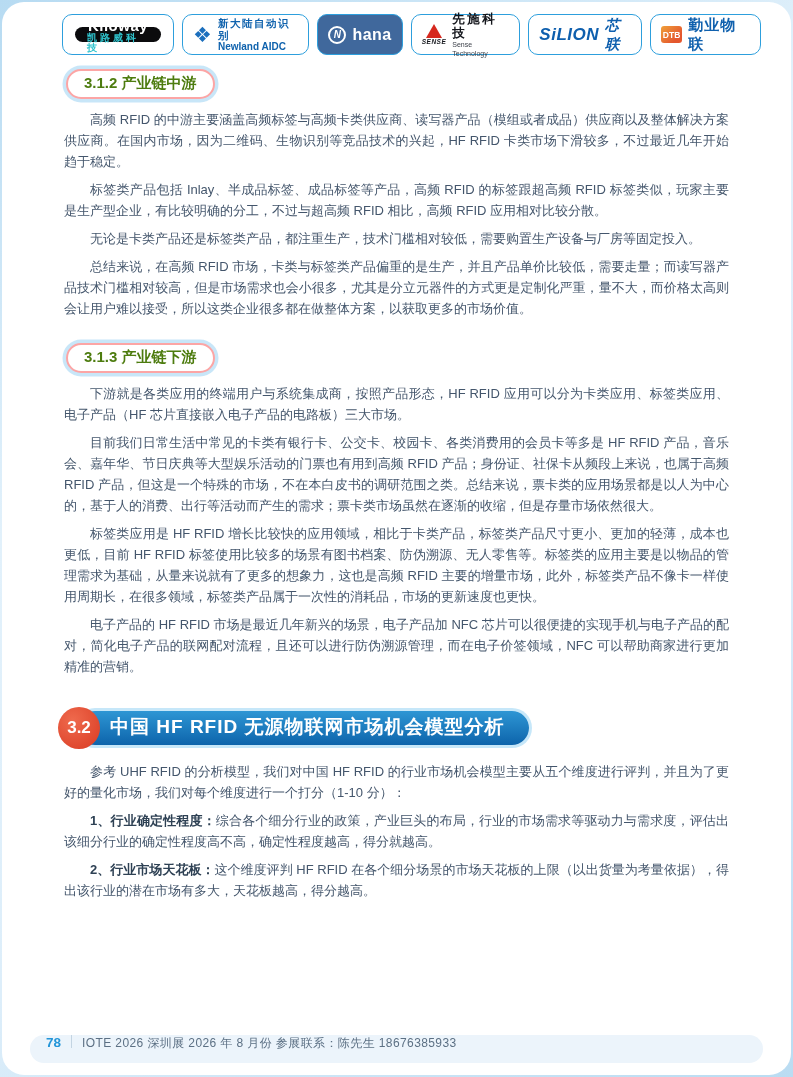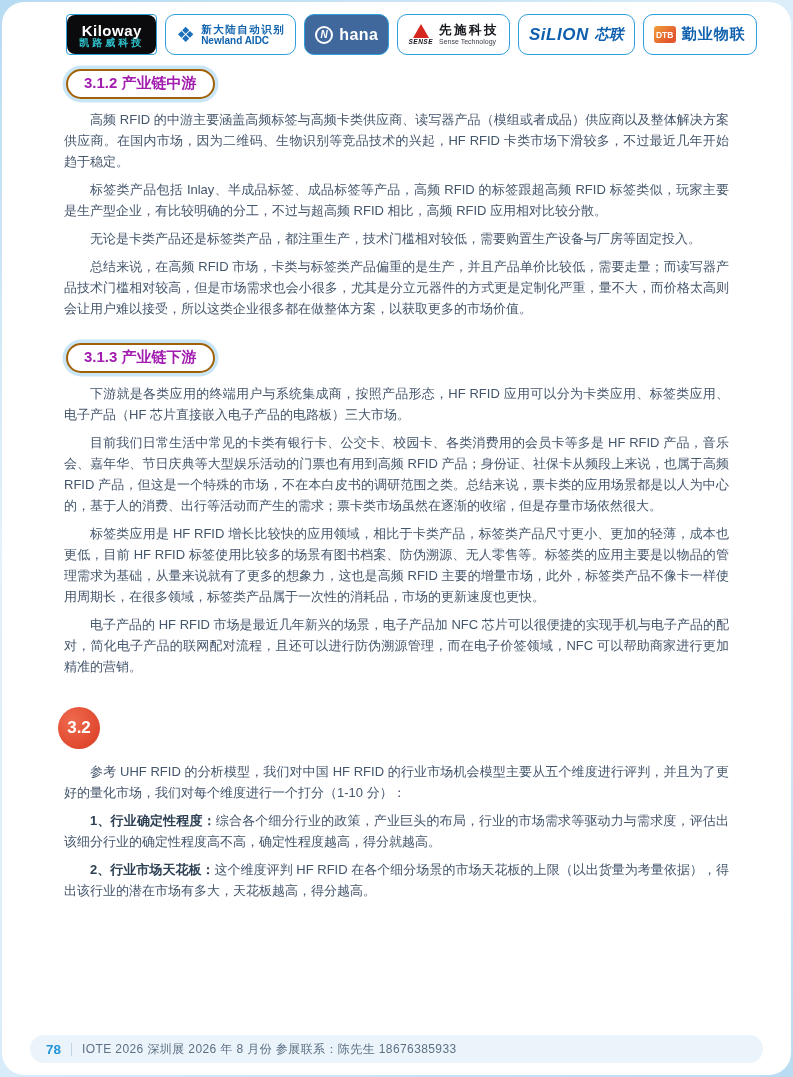--- a/index.html
+++ b/index.html
@@ -18,21 +18,21 @@
   .logo {
     height:41px; border:1.5px solid #2d9fdd; border-radius:10px; background:#fff;
     display:flex; align-items:center; gap:6px; padding:0 10px;
   }
   .cp-text { font-size:13px; font-weight:bold; color:#161d2b; letter-spacing:0.2px; }
   .cp-flag {
     width:14px; height:13px; transform:skewX(-12deg); border:1px solid #1a2433;
     background: repeating-conic-gradient(#1a2433 0% 25%, #ffffff 0% 50%);
     background-size:7px 6.5px;
   }
-  .logo-kiloway { padding:0; border-radius:4px; overflow:hidden;margin-left:30px; }
+  .logo-kiloway { padding:12px; border-radius:10px; overflow:hidden;margin-left:30px; }
   .kiloway-inner { background:#0b0b0d; height:100%; width:100%; border-radius:8px; padding:4px 12px 3px; display:flex; flex-direction:column; align-items:center; justify-content:center; }
   .kiloway-main { color:#fff; font-size:15px; font-weight:800; line-height:15px; letter-spacing:0.5px; }
   .kiloway-sub { color:#2fc3cd; font-size:10px; font-weight:bold; letter-spacing:3px; line-height:10px; }
   .nl-diamond { color:#1c6fbd; font-size:21px; line-height:21px; }
   .nl-text { display:flex; flex-direction:column; justify-content:center; }
   .nl-line1 { font-size:10.5px; font-weight:bold; color:#0f62ad; letter-spacing:1.5px; line-height:12px; }
   .nl-line2 { font-size:10px; font-weight:bold; color:#0f62ad; line-height:12px; }
   .logo-hana { background:#40689c; border-color:#2d9fdd; }
   .hana-icon { width:18px; height:18px; border:2px solid #fff; border-radius:50%; color:#fff;
     font-size:10px; font-weight:800; font-style:italic; display:flex; align-items:center; justify-content:center; }
@@ -45,22 +45,22 @@
   .sense-en { font-size:7px; color:#3a3f48; line-height:9px; }
   .silion-en { font-size:17px; font-weight:900; font-style:italic; color:#0e5fae; letter-spacing:0.5px; }
   .silion-cn { font-size:14.5px; font-weight:900; font-style:italic; color:#0e5fae; }
   .dtb-mark { width:22px; height:17px; border-radius:3px; background:linear-gradient(135deg,#f0a13a 0%, #e4572e 75%);
     color:#fff; font-size:8.5px; font-weight:800; display:flex; align-items:center; justify-content:center; }
   .dtb-text { font-size:15px; font-weight:900; color:#1061ae; letter-spacing:1px; }
   
   .badge-row { margin:14px 0 10px 0; }
   .badge-row.second { margin-top:24px; }
   .sec-badge {
-    display:inline-block; font-size:15px; font-weight:bold; color:#a21caf; background:#fff;
-    border:2px solid #a16207; border-radius:16px; padding:3px 16px 4px;
+    display:inline-block; font-size:15px; font-weight:bold; color:#4d7c0f; background:#fff;
+    border:2px solid #fca5a5; border-radius:16px; padding:3px 16px 4px;
     box-shadow:0 0 0 3.5px rgba(155,210,242,0.55); margin-left:2px;
   }
   
   .para {
     font-size:13px; line-height:21px; color:#44566c; text-align:justify;
     text-indent:2em; margin:0 0 7px 0;
   }
   .item-label { font-weight:bold; color:#2e4154; }
   
   .h32 { display:flex; align-items:center; margin:30px 0 12px -6px; }
@@ -74,21 +74,21 @@
     height:34px; display:flex; align-items:center; margin-left:-22px;
     padding:0 24px 2px 32px; border-radius:17px;
     background:linear-gradient(180deg,#2e96d4 0%, #0d64ab 100%);
     color:#fff; font-weight:800; font-size:19px; letter-spacing:1px;
     box-shadow:0 0 0 3px rgba(160,215,245,0.6);
   }
   
   .footer {
     position:absolute; left:28px; right:28px; bottom:12px; height:28px;
     background:#ecf4fb; border-radius:14px;
-    display:flex; align-items:center; gap:10px; padding:0 16px;
+    display:flex; align-items:flex-start; gap:10px; padding:0 16px;
   }
   .page-num { color:#2395d8; font-size:13.5px; font-weight:bold; }
   .fdivider { height:13px; border-left:1px solid #c3d4e2; }
   .ftext { color:#5c7084; font-size:12px; letter-spacing:0.4px; }
 </style>
 </head>
 <body>
 
 <div class="page">
 
@@ -141,20 +141,21 @@
   <div class="badge-row second">
     <span class="sec-badge">3.1.3 产业链下游</span>
   </div>
   <p class="para">下游就是各类应用的终端用户与系统集成商，按照产品形态，HF RFID 应用可以分为卡类应用、标签类应用、电子产品（HF 芯片直接嵌入电子产品的电路板）三大市场。</p>
   <p class="para">目前我们日常生活中常见的卡类有银行卡、公交卡、校园卡、各类消费用的会员卡等多是 HF RFID 产品，音乐会、嘉年华、节日庆典等大型娱乐活动的门票也有用到高频 RFID 产品；身份证、社保卡从频段上来说，也属于高频 RFID 产品，但这是一个特殊的市场，不在本白皮书的调研范围之类。总结来说，票卡类的应用场景都是以人为中心的，基于人的消费、出行等活动而产生的需求；票卡类市场虽然在逐渐的收缩，但是存量市场依然很大。</p>
   <p class="para">标签类应用是 HF RFID 增长比较快的应用领域，相比于卡类产品，标签类产品尺寸更小、更加的轻薄，成本也更低，目前 HF RFID 标签使用比较多的场景有图书档案、防伪溯源、无人零售等。标签类的应用主要是以物品的管理需求为基础，从量来说就有了更多的想象力，这也是高频 RFID 主要的增量市场，此外，标签类产品不像卡一样使用周期长，在很多领域，标签类产品属于一次性的消耗品，市场的更新速度也更快。</p>
   <p class="para">电子产品的 HF RFID 市场是最近几年新兴的场景，电子产品加 NFC 芯片可以很便捷的实现手机与电子产品的配对，简化电子产品的联网配对流程，且还可以进行防伪溯源管理，而在电子价签领域，NFC 可以帮助商家进行更加精准的营销。</p>
 
   <div class="h32">
     <div class="h32-num">3.2</div>
+    <div class="h32-pill">中国 HF RFID 无源物联网市场机会模型分析</div>
   </div>
   <p class="para">参考 UHF RFID 的分析模型，我们对中国 HF RFID 的行业市场机会模型主要从五个维度进行评判，并且为了更好的量化市场，我们对每个维度进行一个打分（1-10 分）：</p>
   <p class="para"><span class="item-label">1、行业确定性程度：</span><span>综合各个细分行业的政策，产业巨头的布局，行业的市场需求等驱动力与需求度，评估出该细分行业的确定性程度高不高，确定性程度越高，得分就越高。</span></p>
   <p class="para"><span class="item-label">2、行业市场天花板：</span><span>这个维度评判 HF RFID 在各个细分场景的市场天花板的上限（以出货量为考量依据），得出该行业的潜在市场有多大，天花板越高，得分越高。</span></p>
 
   <div class="footer">
     <span class="page-num">78</span>
     <span class="fdivider"></span>
     <span class="ftext">IOTE 2026 深圳展 2026 年 8 月份  参展联系：陈先生 18676385933</span>
   </div>

